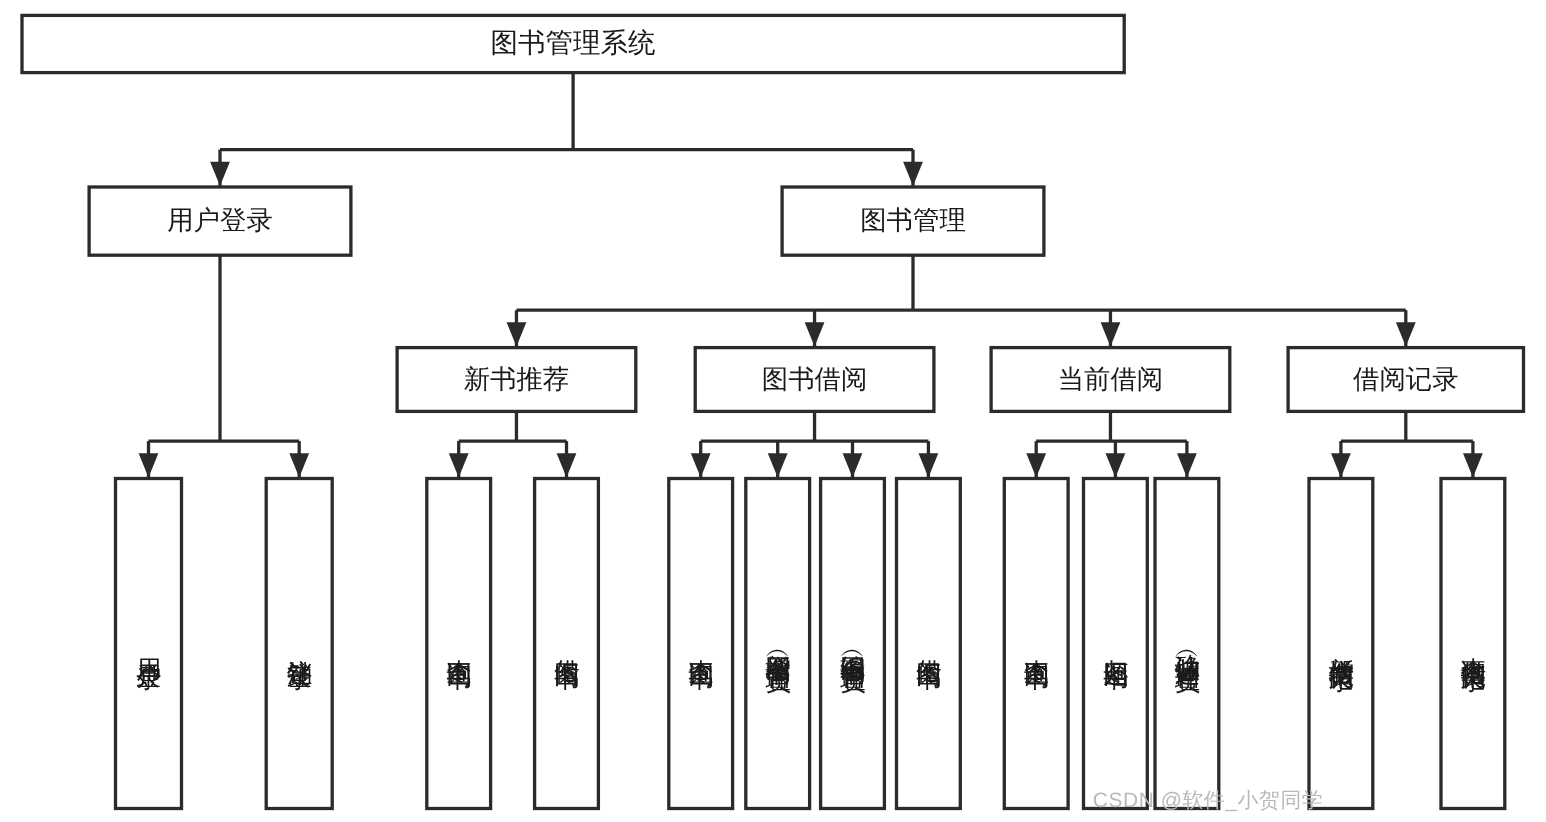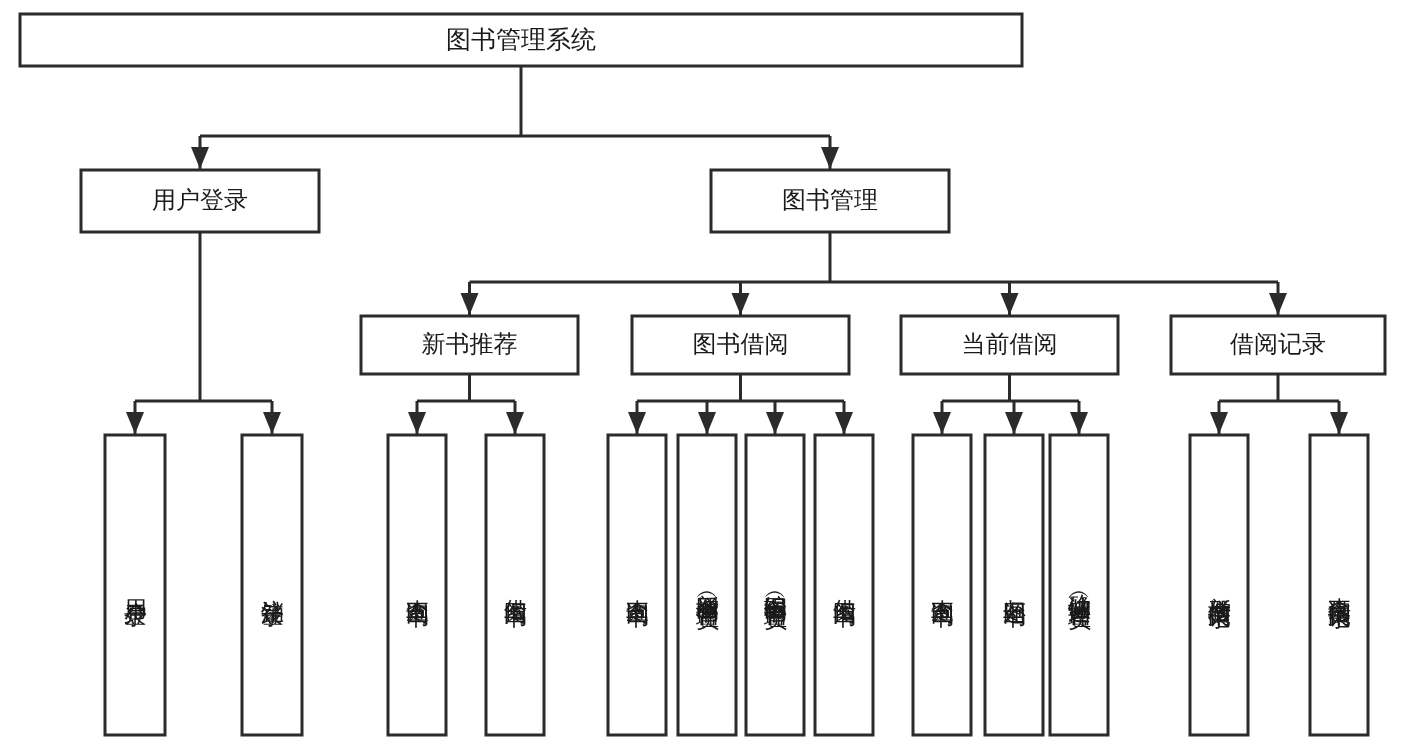--- a/index.html
+++ b/index.html
@@ -205,13 +205,14 @@
       <div class="leaf-label-wrap" style="left: 1050px; top: 435px; width: 58px; height: 300px;">
         <span class="leaf-label">确认归还（管理员）</span>
       </div>
       <div class="leaf-label-wrap" style="left: 1190px; top: 435px; width: 58px; height: 300px;">
         <span class="leaf-label">新增借阅记录</span>
       </div>
       <div class="leaf-label-wrap" style="left: 1310px; top: 435px; width: 58px; height: 300px;">
         <span class="leaf-label">查询借阅记录</span>
       </div>
     </div>
+  <div class="watermark">CSDN @软件_小贺同学</div>
 </div>
 
 </body></html>

